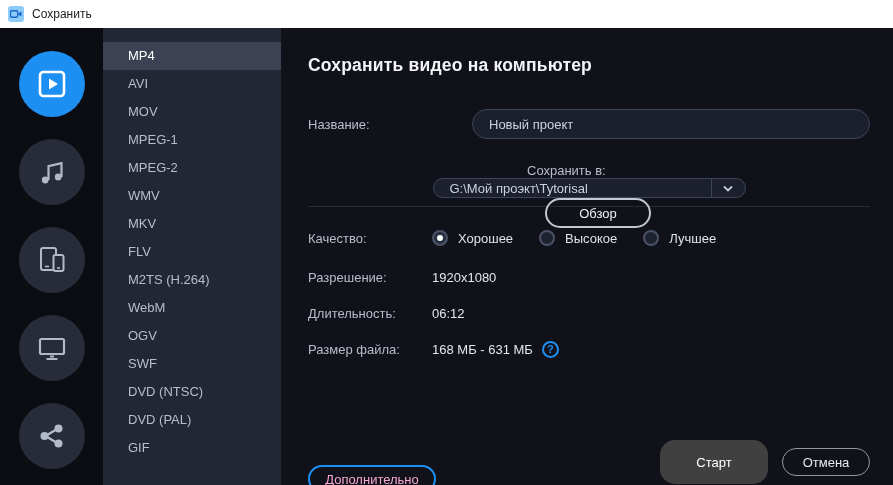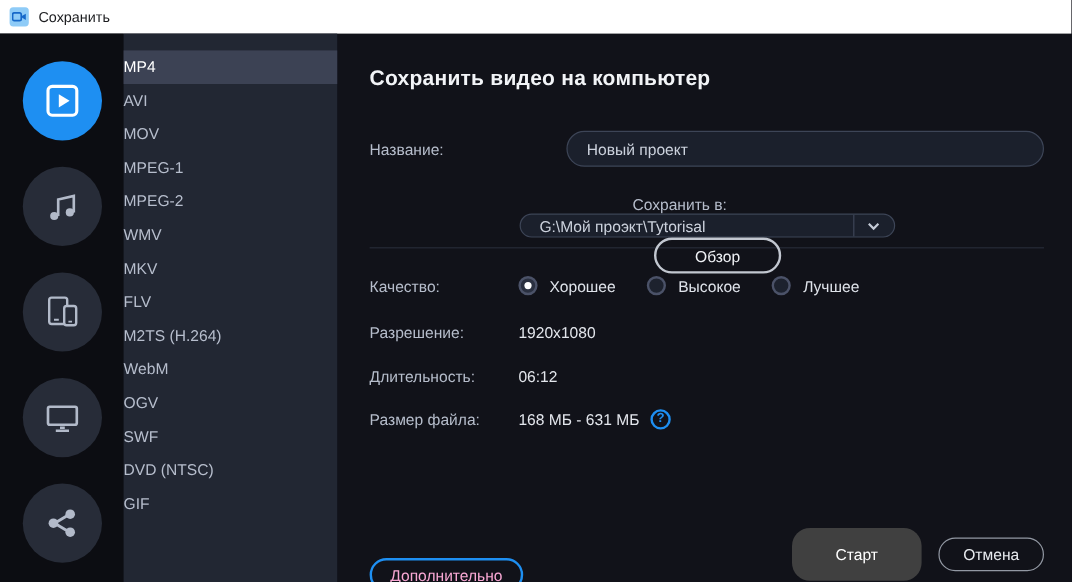--- a/index.html
+++ b/index.html
@@ -38,21 +38,21 @@
     color: #b2bac9; cursor: pointer;
   }
   .circle-btn.active { background: #1e8ff2; color: #ffffff; }
 
   
   .format-list {
     width: 178px; background: #222733; flex-shrink: 0;
     padding-top: 14px;
   }
   .format-item {
-    height: 28px; line-height: 28px; 
+    height: 28px; line-height: 28px; padding-left: 25px;
     font-size: 13px; color: #b7becd; cursor: pointer;
     white-space: nowrap;
   }
   .format-item.selected { background: #3c4254; color: #ffffff; }
 
   
   .main {
     flex: 1; position: relative;
     padding: 0 23px 0 27px;
   }
@@ -233,20 +233,21 @@
       <div class="format-item">M2TS (H.264)</div>
 
       <div class="format-item">WebM</div>
 
       <div class="format-item">OGV</div>
 
       <div class="format-item">SWF</div>
 
       <div class="format-item">DVD (NTSC)</div>
 
+      <div class="format-item">DVD (PAL)</div>
 
       <div class="format-item">GIF</div>
     </div>
 
   <div class="main">
     <div class="main-title">Сохранить видео на компьютер</div>
 
     <div class="row row-name">
       <span class="row-label">Название:</span>
       <input class="pill-input" type="text" value="Новый проект" style="">

